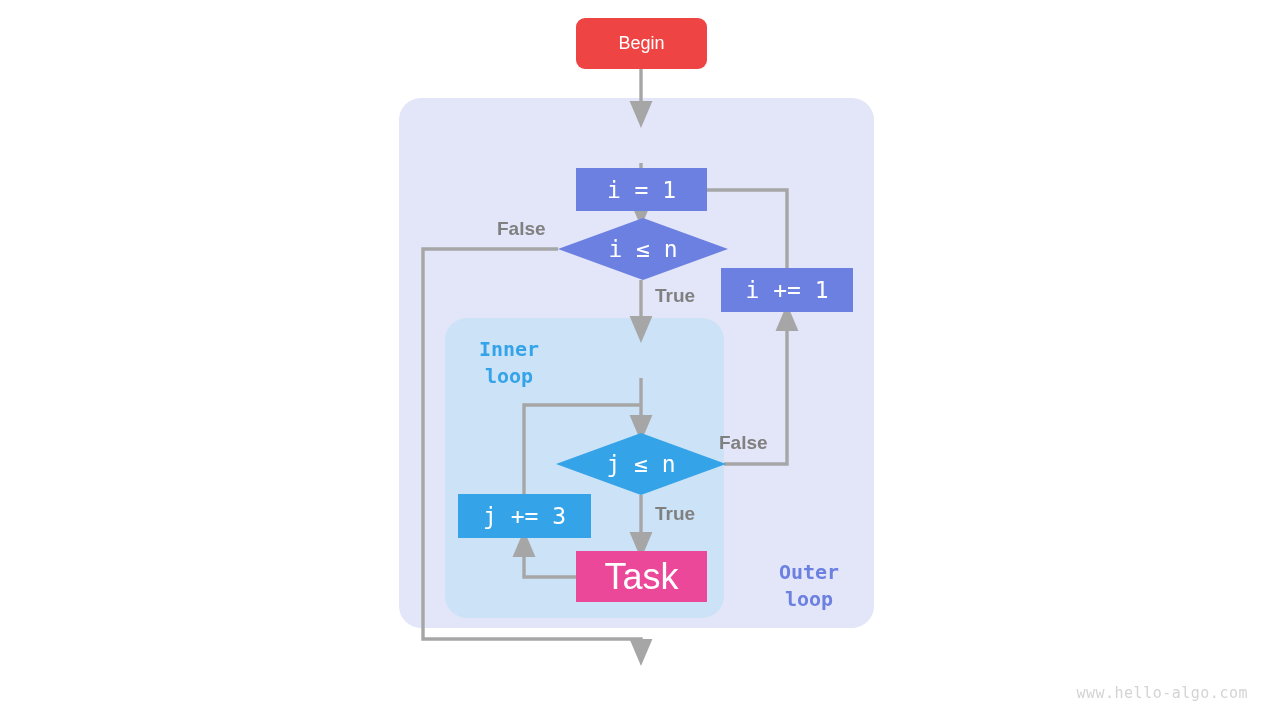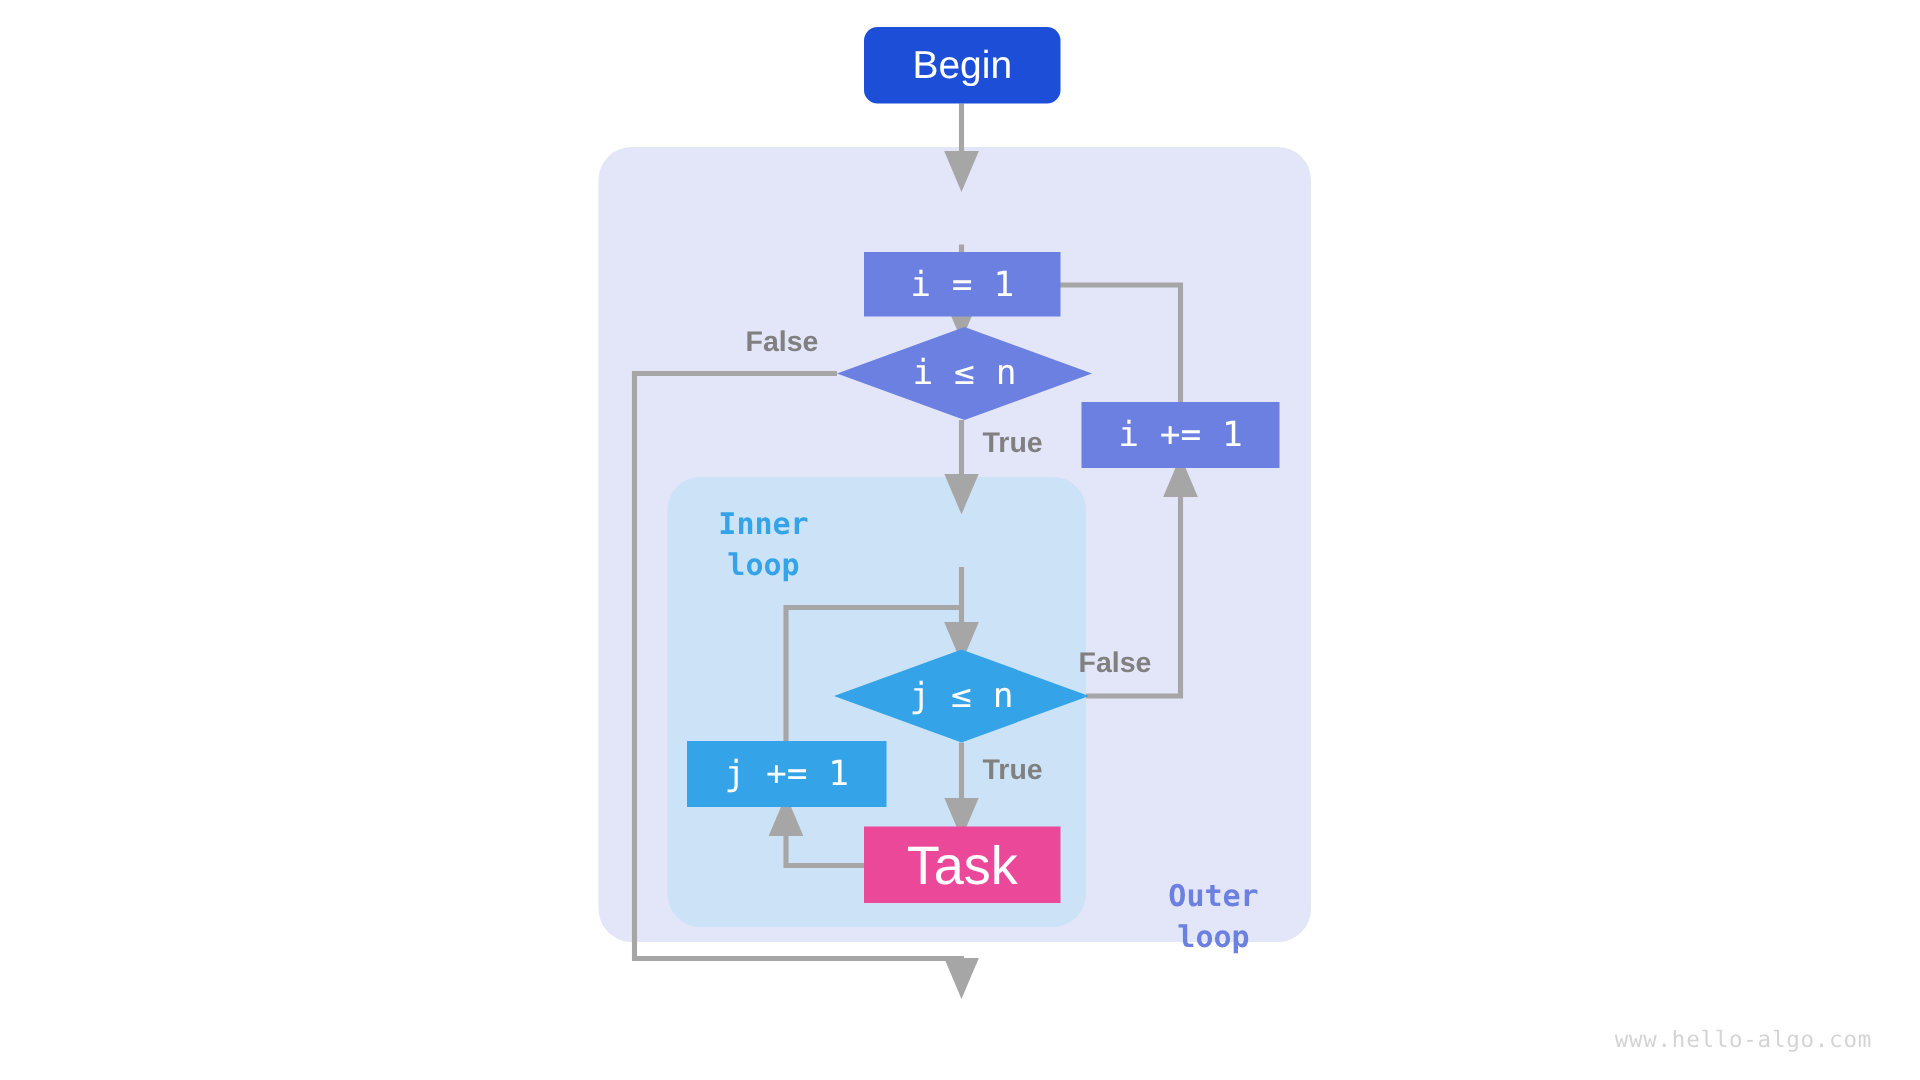--- a/index.html
+++ b/index.html
@@ -38,23 +38,23 @@
   }
   .node {
     position: absolute;
     display: flex;
     align-items: center;
     justify-content: center;
     color: #ffffff;
     box-sizing: border-box;
   }
   .terminal {
-    background: #1d4ed8;
+    background: #ef4444;
     border-radius: 9px;
-    font-size: 26px;
+    font-size: 18px;
     font-family: "Liberation Sans", sans-serif;
   }
   .proc-outer {
     background: #6b80e0;
     font-size: 23px;
     font-family: "DejaVu Sans Mono", monospace;
     letter-spacing: 0px;
   }
   .proc-inner {
     background: #35a3e8;
@@ -95,21 +95,21 @@
   .group-label {
     position: absolute;
     font-size: 20px;
     font-weight: bold;
     font-family: "DejaVu Sans Mono", monospace;
     text-align: center;
     line-height: 1.35;
     white-space: pre-line;
   }
   #inner-loop-label { color: #35a3e8; }
-  #outer-loop-label { color: #6b80e0; margin-top: 25px; }
+  #outer-loop-label { color: #6b80e0; }
   #watermark {
     position: absolute;
     right: 32px;
     bottom: 18px;
     color: #d4d4d4;
     font-size: 15px;
     font-family: "DejaVu Sans Mono", monospace;
     letter-spacing: 0.5px;
   }
 </style>
@@ -173,21 +173,21 @@
 
 
   <div class="diamond-wrap" style="left:556px; top:433px; width:170px; height:62px;">
     <svg width="170" height="62" viewBox="0 0 170 62">
       <polygon points="85,0 170,31 85,62 0,31" fill="#35a3e8"></polygon>
     </svg>
     <div class="diamond-label">j ≤ n</div>
   </div>
 
   <div class="node proc-inner" style="left:458px; top:494px; width:133px; height:44px;">
-    <span>j += 1</span>
+    <span>j += 3</span>
   </div>
 
   <div class="node task-node" style="left:576px; top:551px; width:131px; height:51px;">
     <span>Task</span>
   </div>
 
 
   <div class="edge-label" style="left:497px; top:218px;">False</div>
 
   <div class="edge-label" style="left:655px; top:285px;">True</div>

